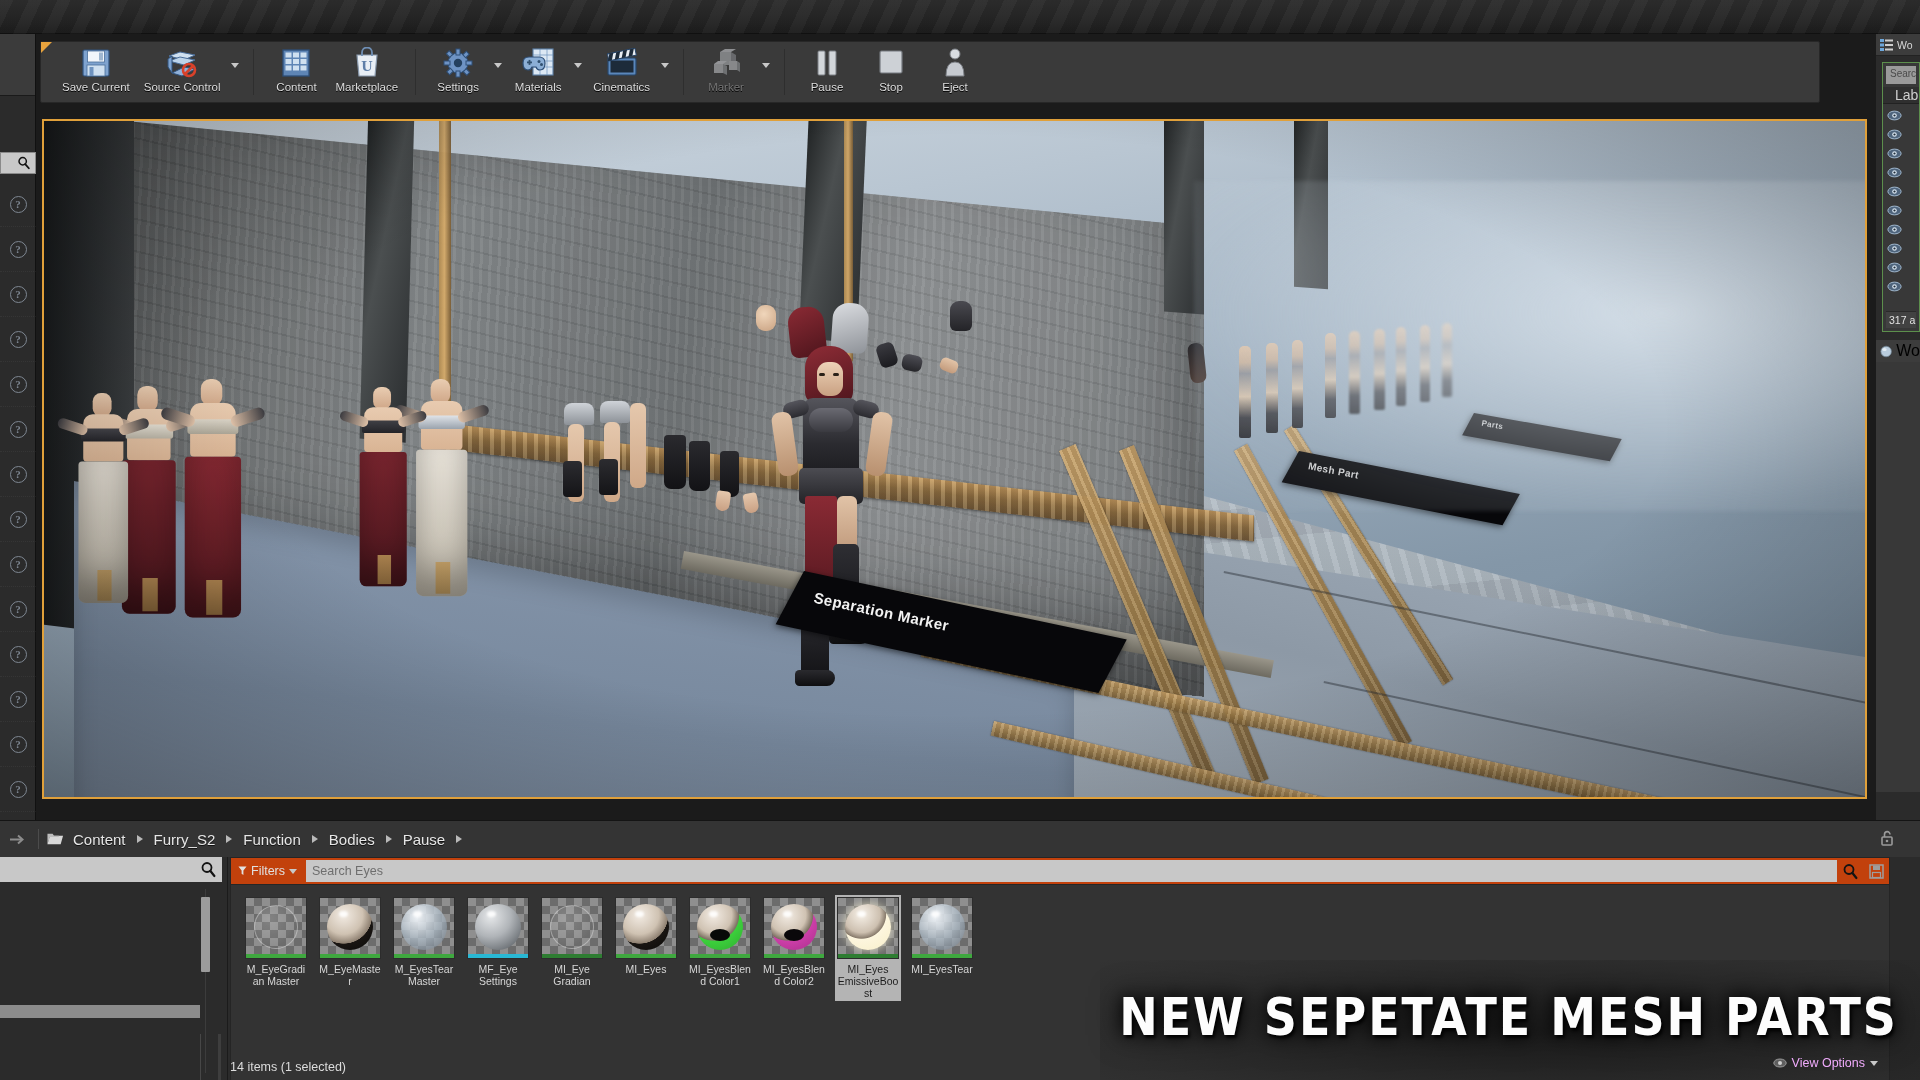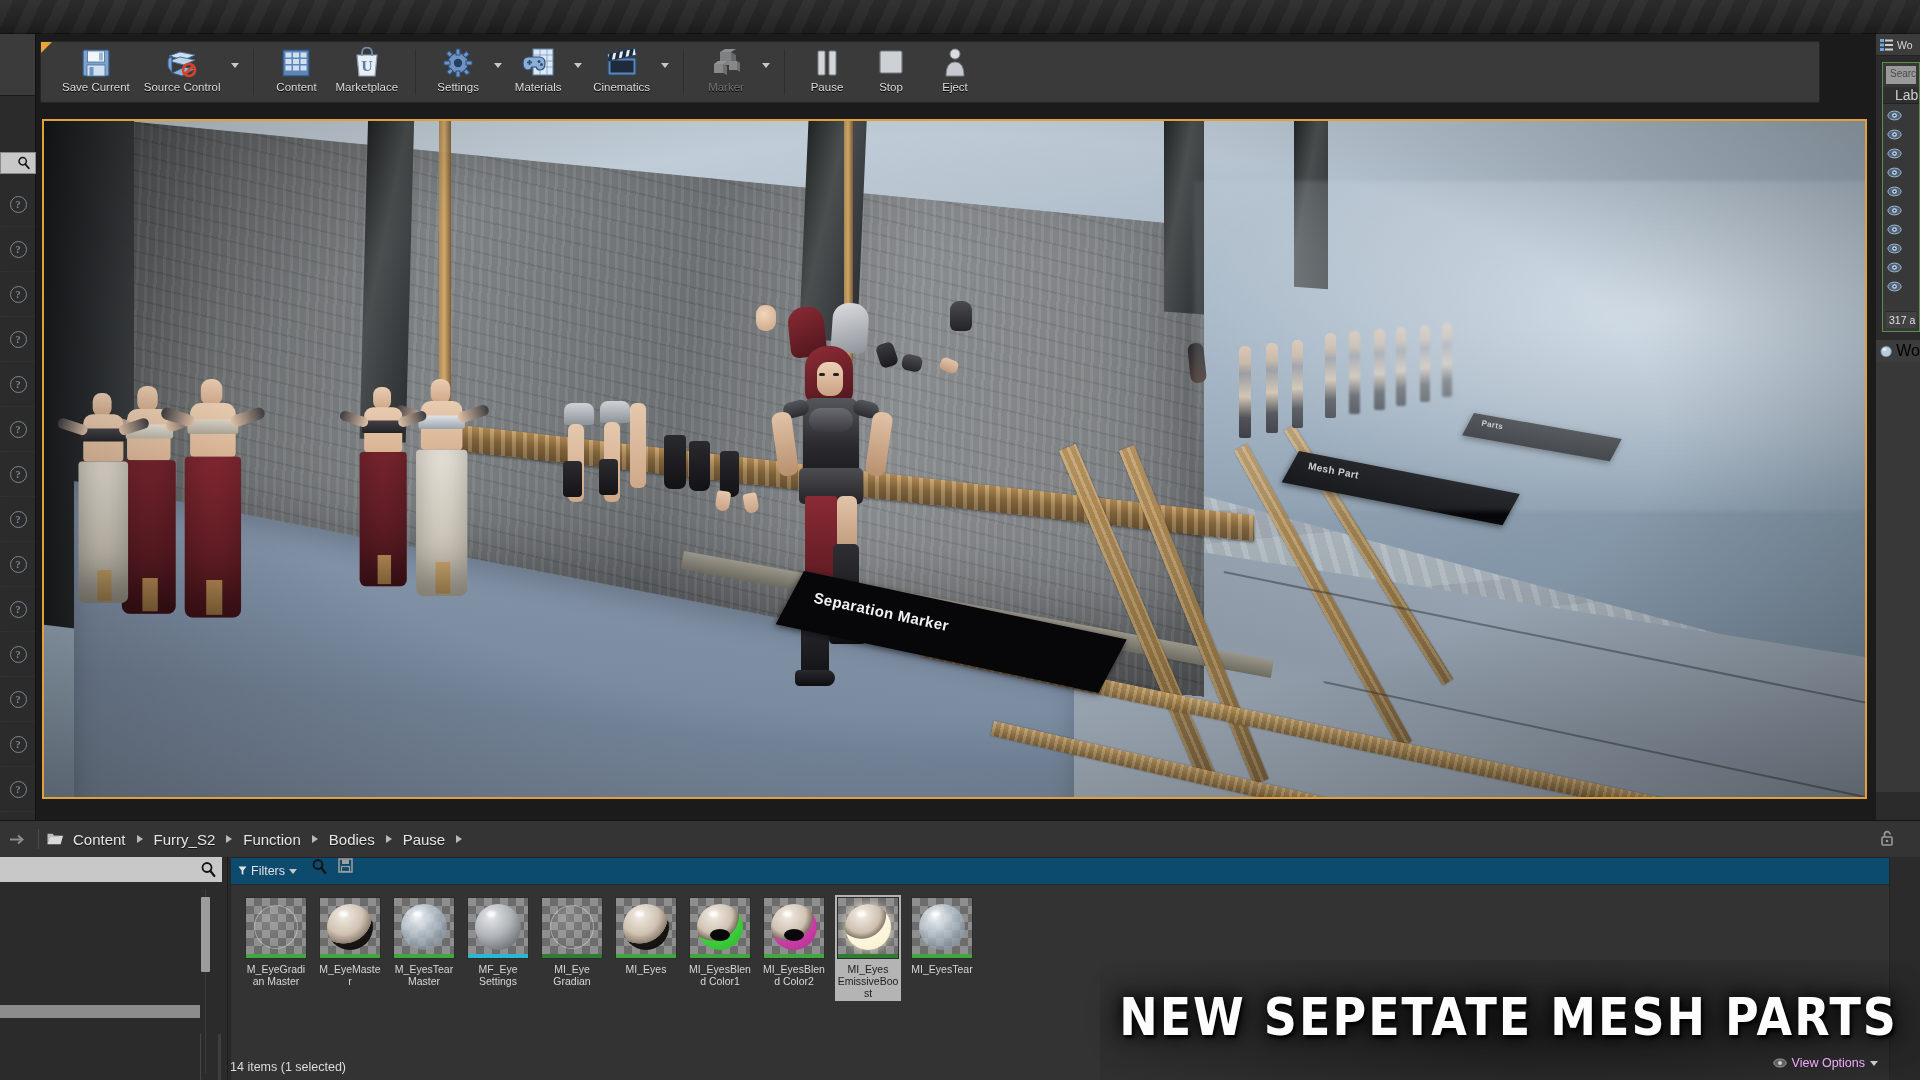--- a/index.html
+++ b/index.html
@@ -303,21 +303,21 @@
   .cbl-hscroll {
     position:absolute; left:0; top:120px; width:200px; height:13px;
     background:#8c8c8c; cursor:pointer;
   }
 
   .cb-main {
     position:absolute; left:230px; top:36px; right:30px; height:224px;
     background:#333; border:1px solid #252525;
   }
   .cb-filterbar {
-    height:27px; background:#0c4a6e; display:flex; align-items:flex-start; gap:0;
+    height:27px; background:#c2410c; display:flex; align-items:center; gap:0;
     border-bottom:1px solid #262626;
   }
   .filters-btn {
     display:flex; align-items:center; gap:4px; padding:3px 9px 3px 7px;
     cursor:pointer; height:100%;
   }
   .filters-btn .ft { font-size:12.5px; color:#e0e0e0; }
   .funnel { width:9px; height:10px; }
   .cb-search {
     flex:1; margin:2px 0; height:22px; background:#c8c8c8;
@@ -966,20 +966,23 @@
 
     <div class="cb-main">
       <div class="cb-filterbar">
         <div class="filters-btn">
           <svg class="funnel" viewBox="0 0 10 11">
             <polygon points="0.5,0.5 9.5,0.5 6,5 6,10 4,8.6 4,5" fill="#e2e2e2"></polygon>
           </svg>
           <span class="ft">Filters</span>
           <span class="caret-d"></span>
         </div>
+        <div class="cb-search">
+          <span class="ph">Search Eyes</span>
+        </div>
         <div class="cb-searchico">
           <svg width="17" height="17" viewBox="0 0 17 17">
             <circle cx="7" cy="6.5" r="4.5" fill="none" stroke="#131313" stroke-width="1.8"></circle>
             <line x1="10.2" y1="9.8" x2="14.4" y2="15" stroke="#131313" stroke-width="2.2" stroke-linecap="round"></line>
           </svg>
         </div>
         <div class="cb-saveico">
           <svg width="15" height="15" viewBox="0 0 15 15">
             <rect x="1" y="1" width="13" height="13" fill="none" stroke="#9e9e9e" stroke-width="1.5"></rect>
             <rect x="4" y="1.5" width="7" height="4.5" fill="#9e9e9e"></rect>

